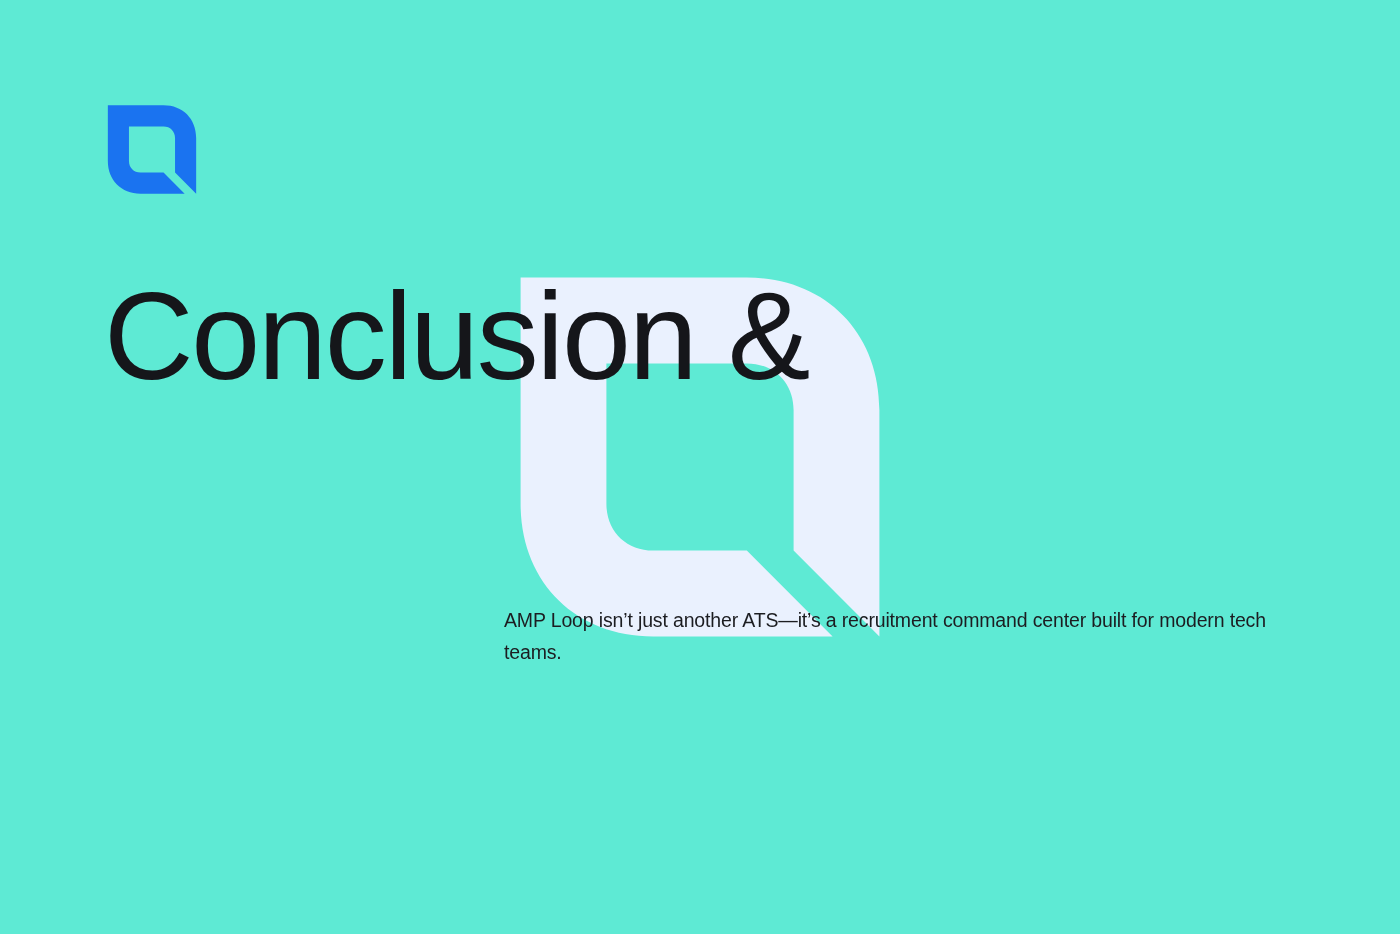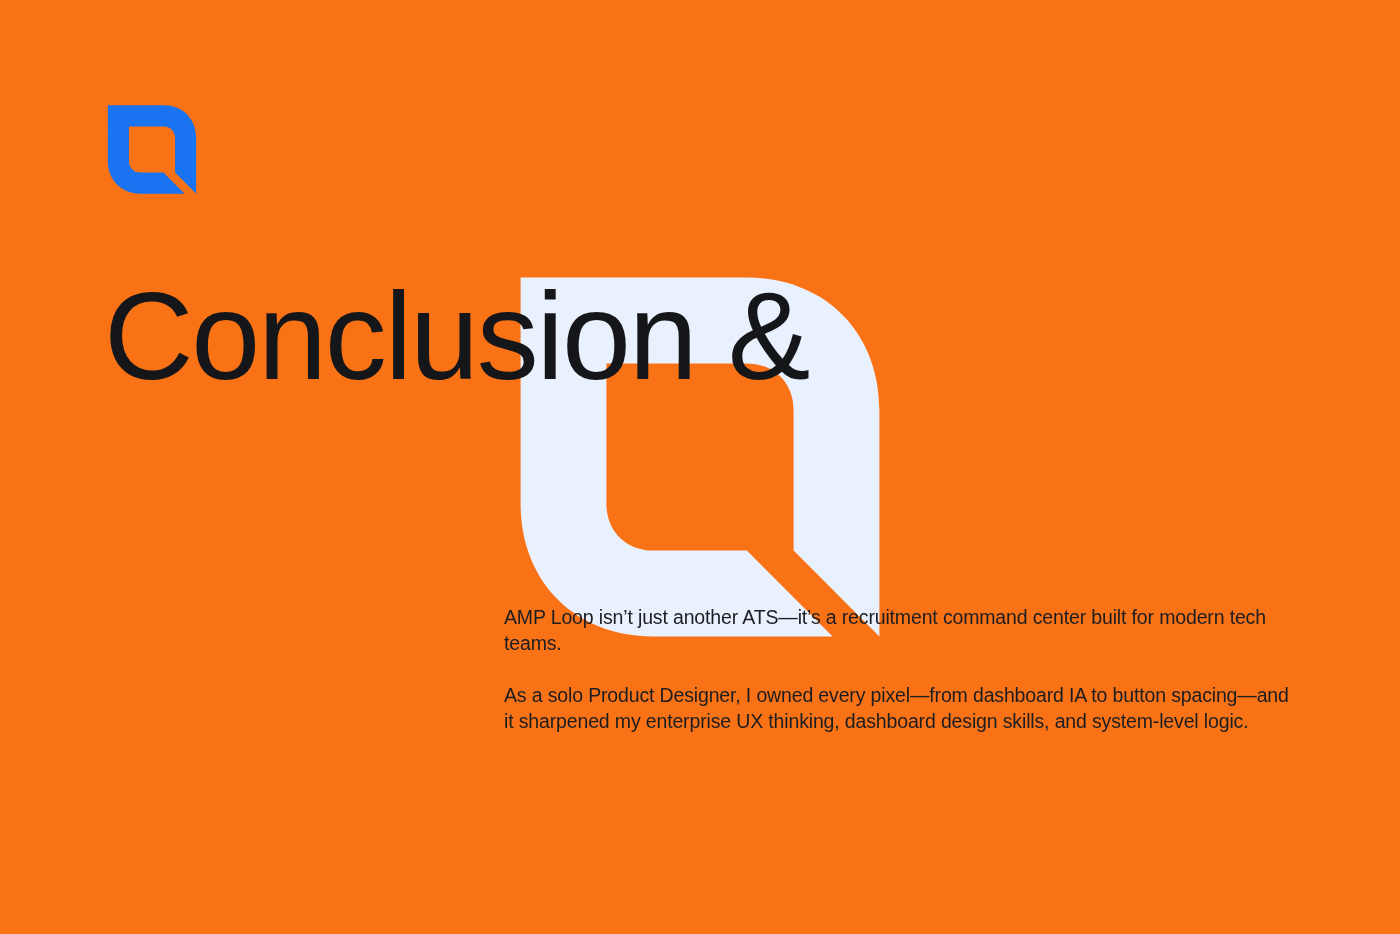--- a/index.html
+++ b/index.html
@@ -12,21 +12,21 @@
     background: #ffffff;
     font-family: "Liberation Sans", sans-serif;
     color: #101014;
     overflow: hidden;
   }
 
   .slide {
     position: relative;
     width: 1400px;
     height: 934px;
-    background: #f97316;
+    background: #5eead4;
     overflow: hidden;
   }
 
   
   .watermark {
     position: absolute;
     left: 505px;
     top: 262px;
     width: 390px;
     height: 390px;
@@ -63,21 +63,21 @@
   
   .body-block {
     position: absolute;
     left: 504px;
     top: 604px;
     width: 790px;
   }
   .body-para {
     font-family: "Liberation Sans", sans-serif;
     font-size: 19.5px;
-    line-height: 26px;
+    line-height: 32px;
     font-weight: 400;
     color: #1c1d21;
     letter-spacing: -0.15px;
     margin: 0 0 26px 0;
   }
   .body-para:last-child {
     margin-bottom: 0;
   }
 </style>
 </head>
@@ -96,16 +96,15 @@
       <path d="M4 4 H62 C82 4 96 18 96 38 V96 L74 74 V38 C74 31 69 26 62 26 H26 V62 C26 69 31 74 38 74 H62 L84 96 H38 C18 96 4 82 4 62 Z" fill="#1a73f0"></path>
     </svg>
   </div>
 
   <div class="title-block">
     <div class="title-line">Conclusion &amp;</div>
   </div>
 
   <div class="body-block">
     <p class="body-para">AMP Loop isn’t just another ATS—it’s a recruitment command center built for modern tech teams.</p>
-    <p class="body-para">As a solo Product Designer, I owned every pixel—from dashboard IA to button spacing—and it sharpened my enterprise UX thinking, dashboard design skills, and system-level logic.</p>
   </div>
 
 </div>
 
 </body></html>

